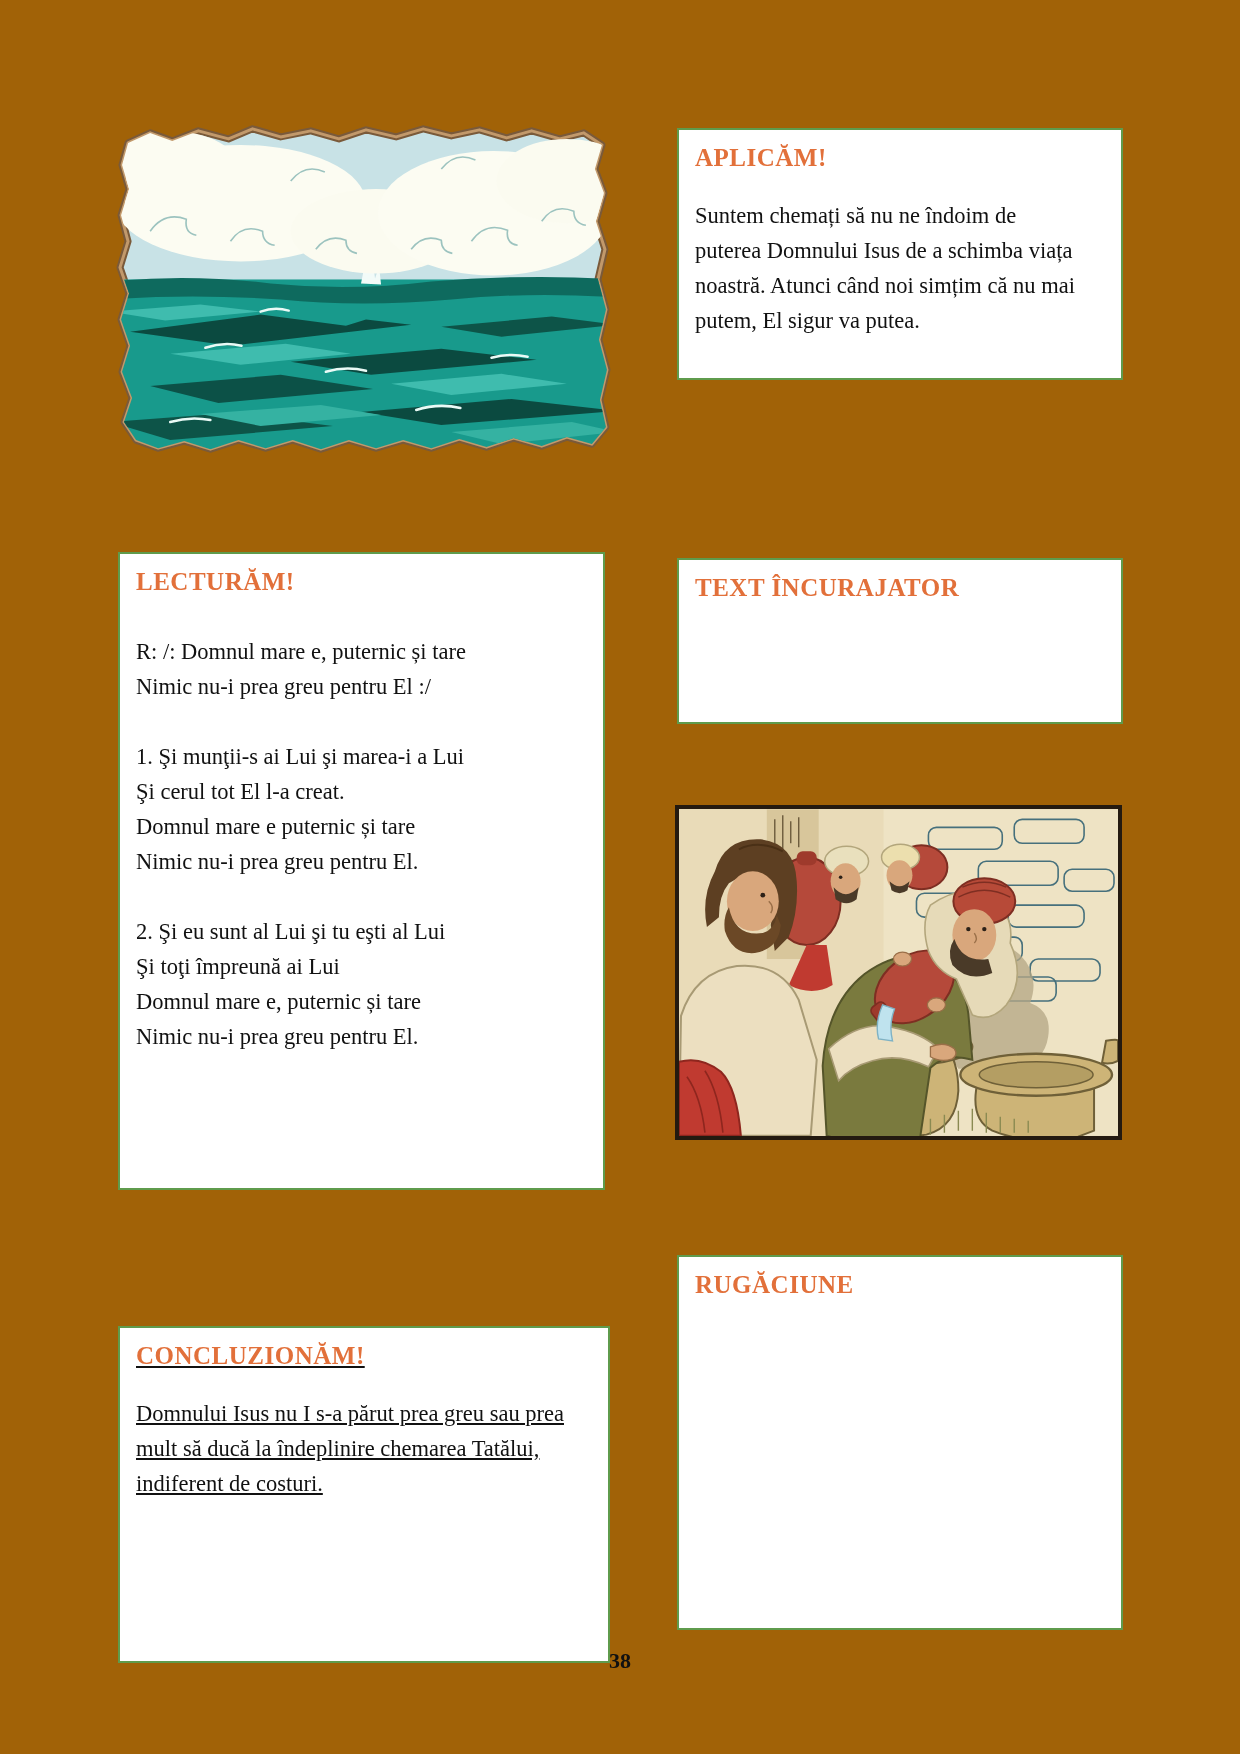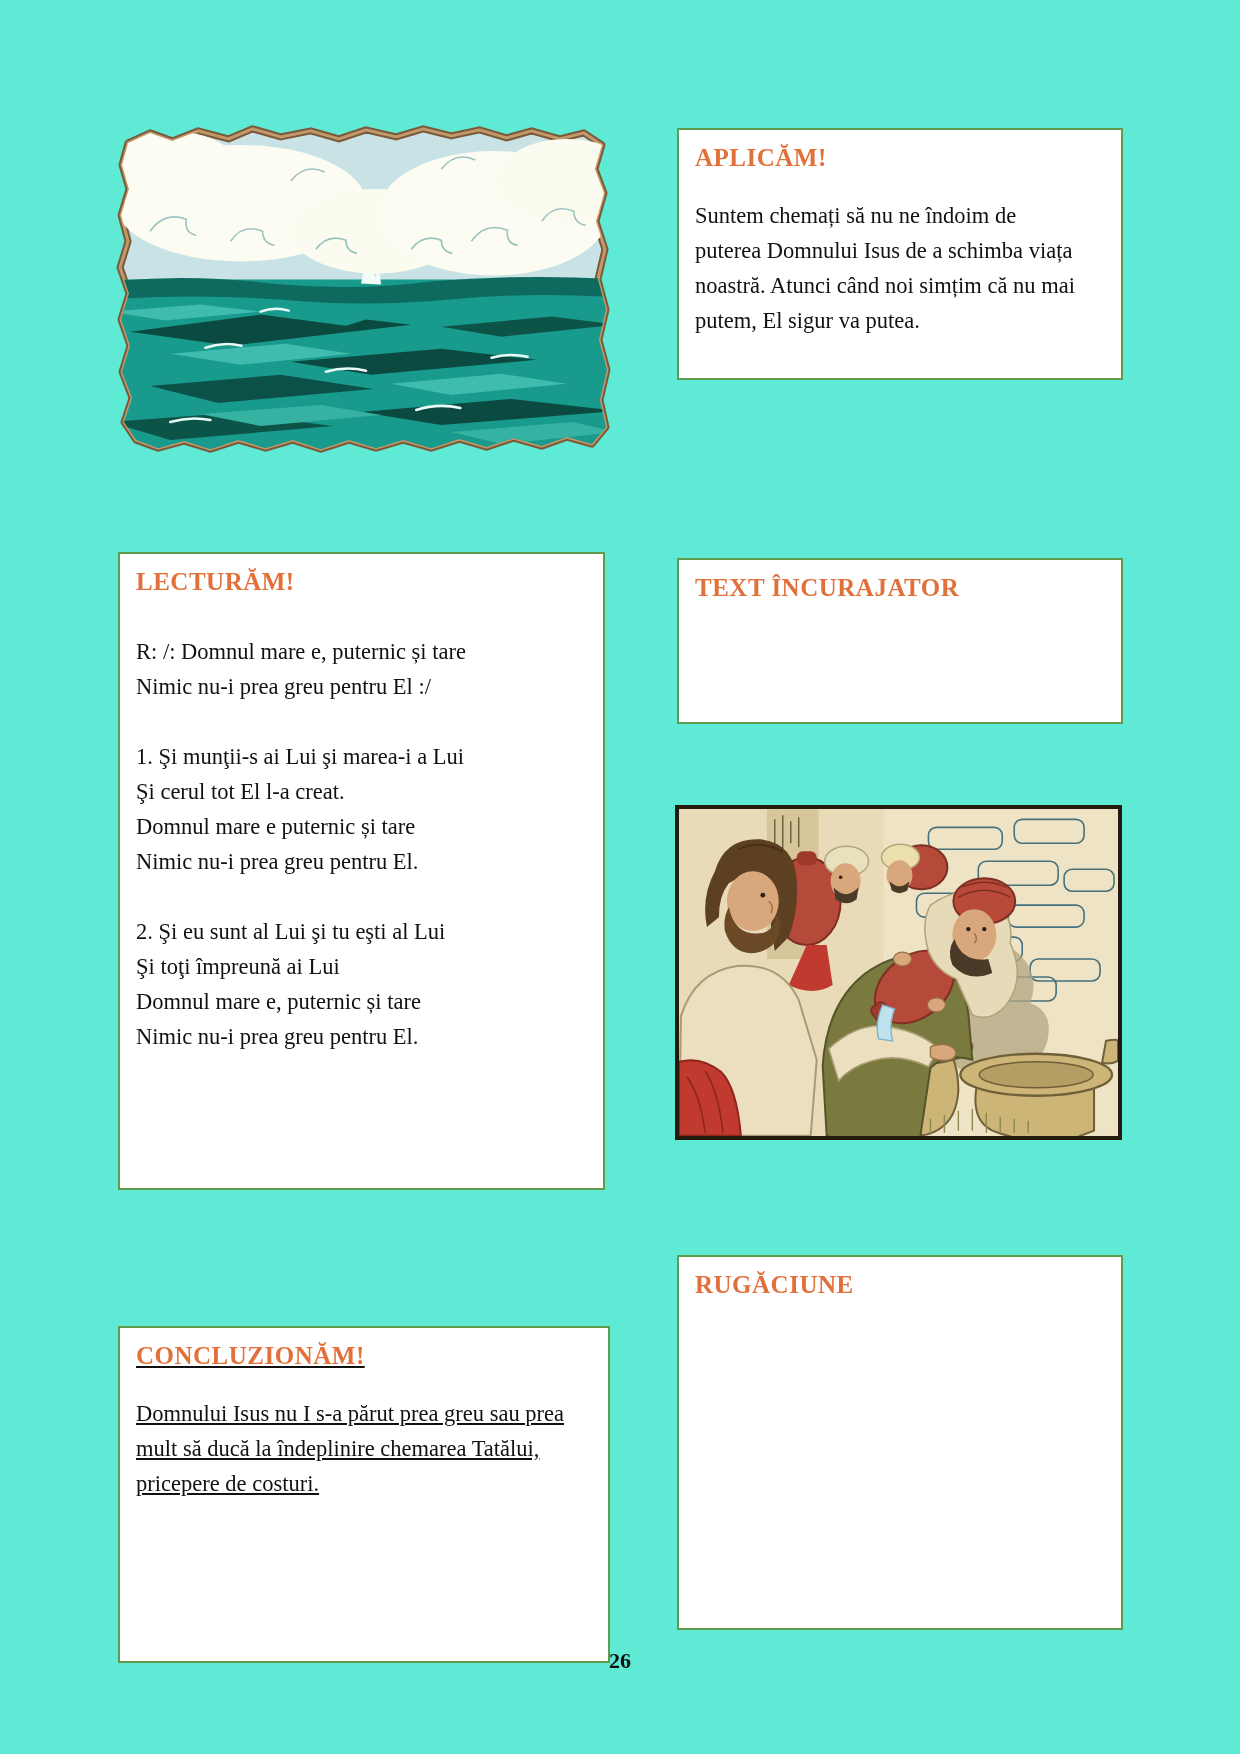--- a/index.html
+++ b/index.html
@@ -1,19 +1,19 @@
 <!DOCTYPE html>
 <html><head>
 <meta charset="utf-8">
 <style>
   html,body{margin:0;padding:0;background:#ffffff;}
   .page{
     position:relative;
     width:1240px;height:1754px;
-    background:#5eead4;
+    background:#a16207;
     font-family:"Liberation Serif", serif;
     color:#111111;
     overflow:hidden;
   }
   .box{
     position:absolute;
     border:2px solid #5f9b4c;
     box-sizing:border-box;
     padding:10px 16px 10px 16px;
     background:#ffffff;
@@ -241,22 +241,22 @@
 
       <path d="M0,327 l0,-74 q22,-6 42,10 q16,16 20,64 z" fill="#c03a30" stroke="#8e261e" stroke-width="2"></path>
       <path d="M8,268 q14,20 18,56 M26,262 q14,22 18,62" stroke="#8e261e" stroke-width="1.6" fill="none"></path>
     </svg>
   </div>
 
   <div class="box" id="box-concluzionam">
     <div class="box-title">CONCLUZIONĂM!</div>
     <div class="box-body">Domnului Isus nu I s-a părut prea greu sau prea
 mult să ducă la îndeplinire chemarea Tatălui,
-pricepere de costuri.</div>
+indiferent de costuri.</div>
   </div>
 
   <div class="box" id="box-rugaciune">
     <div class="box-title">RUGĂCIUNE</div>
   </div>
 
-  <div class="page-number">26</div>
+  <div class="page-number">38</div>
 
 </div>
 
 </body></html>

